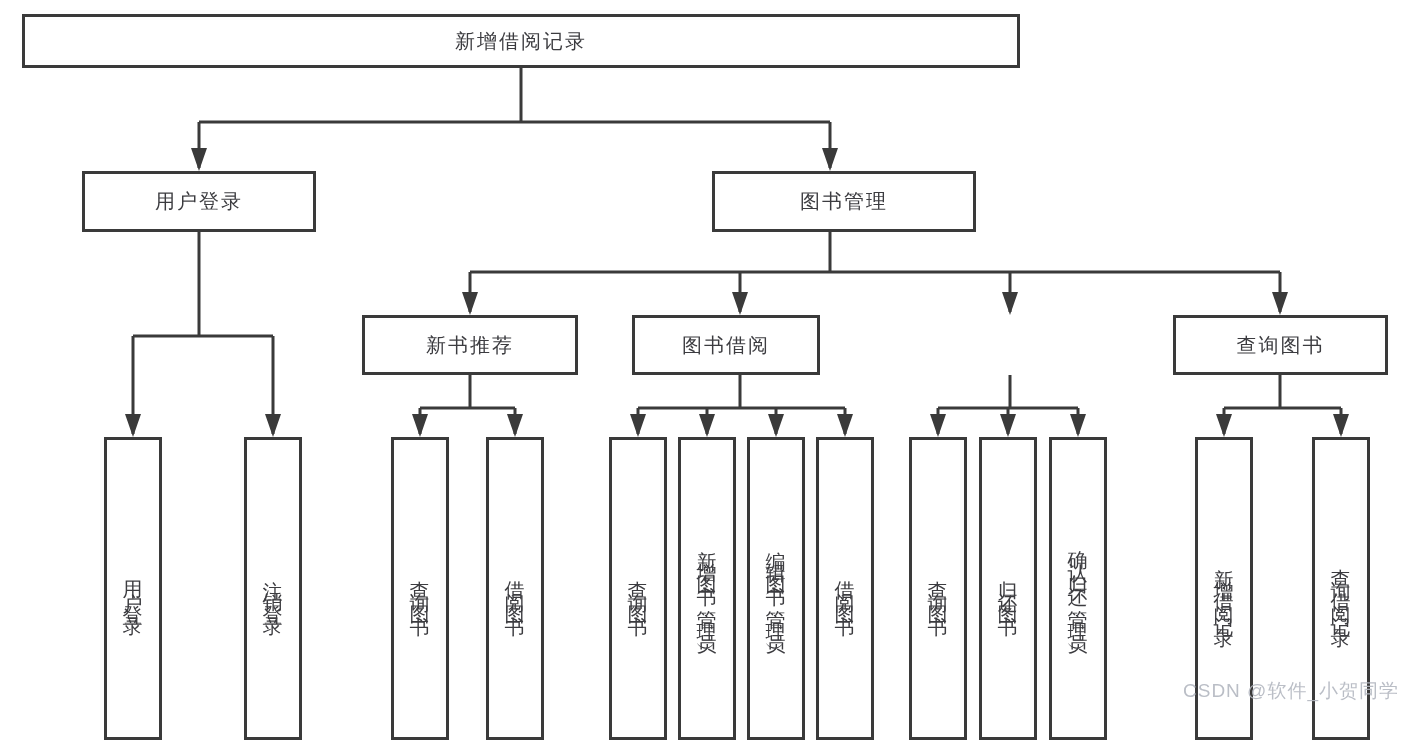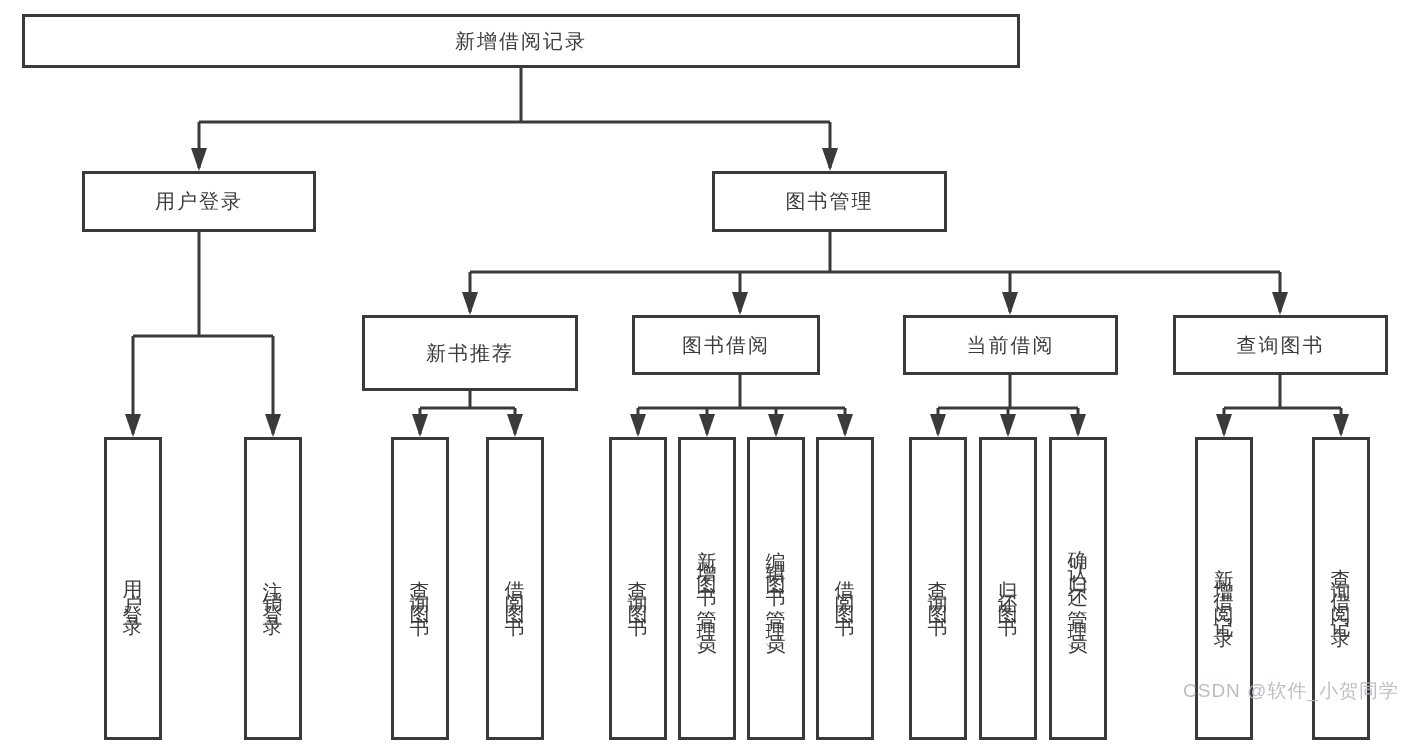--- a/index.html
+++ b/index.html
@@ -92,32 +92,29 @@
     </g>
   </svg>
 
   <div class="node" style="left:22px;top:14px;width:998px;height:54px">
     <span>新增借阅记录</span>
   </div>
 
   <div class="node" style="left:82px;top:171px;width:234px;height:61px">
     <span>用户登录</span>
   </div>
-  <div class="node" style="left:712px;top:171px;width:235px;height:61px">
+  <div class="node" style="left:712px;top:171px;width:264px;height:61px">
     <span>图书管理</span>
   </div>
 
-  <div class="node" style="left:362px;top:315px;width:216px;height:76px">
+  <div class="node" style="left:362px;top:315px;width:216px;height:60px">
     <span>新书推荐</span>
   </div>
   <div class="node" style="left:632px;top:315px;width:188px;height:60px">
     <span>图书借阅</span>
-  </div>
-  <div class="node" style="left:903px;top:315px;width:215px;height:60px">
-    <span>当前借阅</span>
   </div>
   <div class="node" style="left:1173px;top:315px;width:215px;height:60px">
     <span>查询图书</span>
   </div>
 
   <div class="node vnode" style="left:104px;top:437px;width:58px;height:303px">
     <span class="vtext">用户登录</span>
   </div>
   <div class="node vnode" style="left:244px;top:437px;width:58px;height:303px">
     <span class="vtext">注销登录</span>

